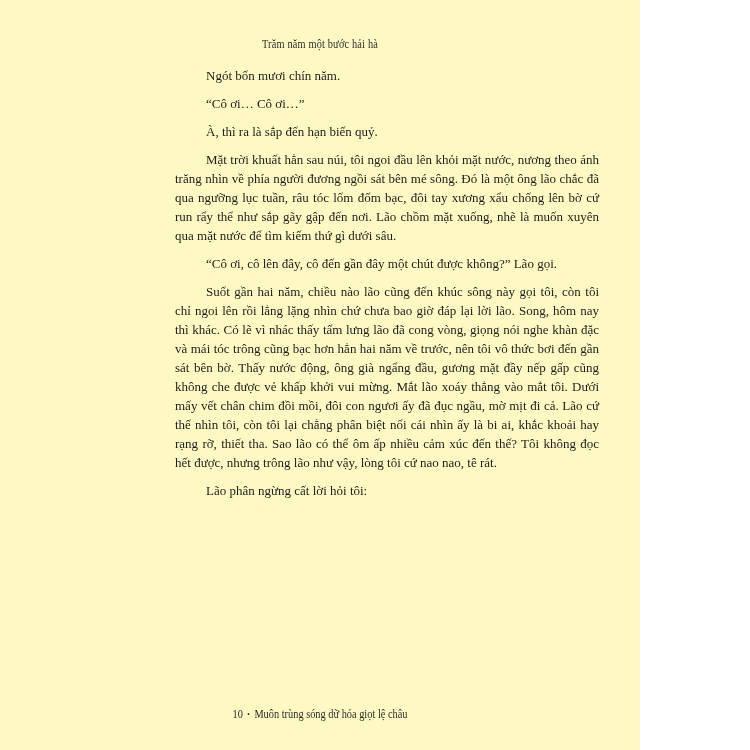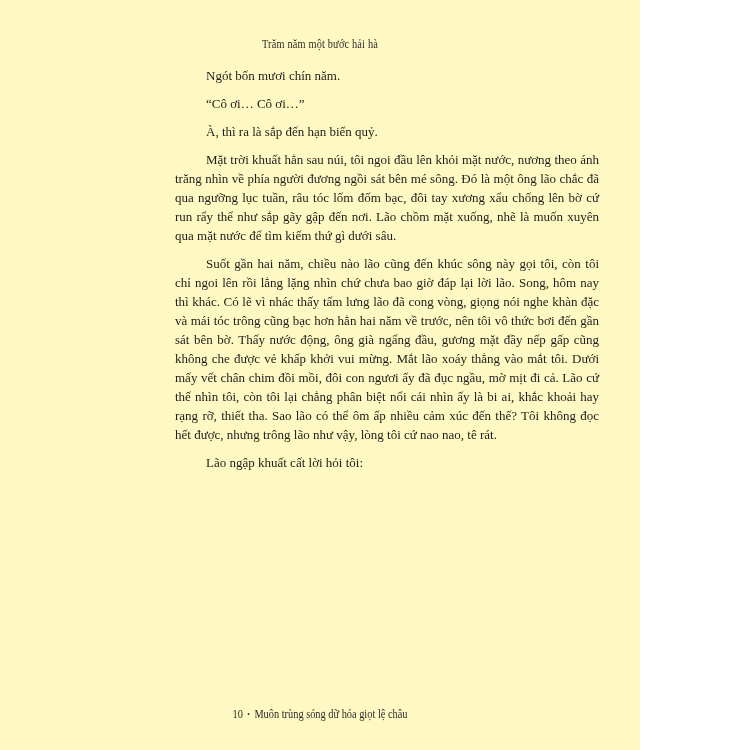--- a/index.html
+++ b/index.html
@@ -70,21 +70,22 @@
 
   <div class="running-head">
     <span>Trăm năm một bước hải hà</span>
   </div>
 
   <div class="body-text">
     <p>Ngót bốn mươi chín năm.</p>
     <p>“Cô ơi… Cô ơi…”</p>
     <p>À, thì ra là sắp đến hạn biến quỷ.</p>
     <p>Mặt trời khuất hẳn sau núi, tôi ngoi đầu lên khỏi mặt nước, nương theo ánh trăng nhìn về phía người đương ngồi sát bên mé sông. Đó là một ông lão chắc đã qua ngưỡng lục tuần, râu tóc lốm đốm bạc, đôi tay xương xẩu chống lên bờ cứ run rẩy thể như sắp gãy gập đến nơi. Lão chồm mặt xuống, nhẽ là muốn xuyên qua mặt nước để tìm kiếm thứ gì dưới sâu.</p>
+    <p>“Cô ơi, cô lên đây, cô đến gần đây một chút được không?” Lão gọi.</p>
     <p>Suốt gần hai năm, chiều nào lão cũng đến khúc sông này gọi tôi, còn tôi chỉ ngoi lên rồi lẳng lặng nhìn chứ chưa bao giờ đáp lại lời lão. Song, hôm nay thì khác. Có lẽ vì nhác thấy tấm lưng lão đã cong vòng, giọng nói nghe khàn đặc và mái tóc trông cũng bạc hơn hẳn hai năm về trước, nên tôi vô thức bơi đến gần sát bên bờ. Thấy nước động, ông già ngẩng đầu, gương mặt đầy nếp gấp cũng không che được vẻ khấp khởi vui mừng. Mắt lão xoáy thẳng vào mắt tôi. Dưới mấy vết chân chim đồi mồi, đôi con ngươi ấy đã đục ngầu, mờ mịt đi cả. Lão cứ thế nhìn tôi, còn tôi lại chẳng phân biệt nổi cái nhìn ấy là bi ai, khắc khoải hay rạng rỡ, thiết tha. Sao lão có thể ôm ấp nhiều cảm xúc đến thế? Tôi không đọc hết được, nhưng trông lão như vậy, lòng tôi cứ nao nao, tê rát.</p>
-    <p>Lão ngập khuất cất lời hỏi tôi:</p>
+    <p>Lão phân ngừng cất lời hỏi tôi:</p>
   </div>
 
   <div class="page-footer">
     <span>10</span><span class="sep">•</span><span>Muôn trùng sóng dữ hóa giọt lệ châu</span>
   </div>
 
 </div>
 
 </body></html>

